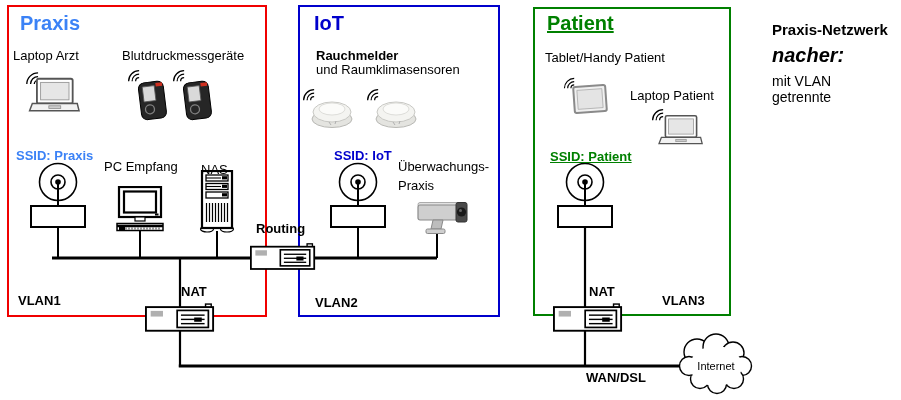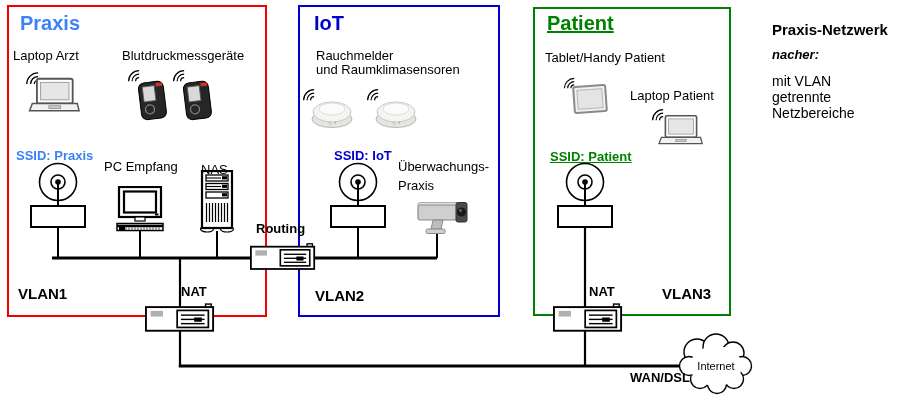--- a/index.html
+++ b/index.html
@@ -11,25 +11,25 @@
   .zone.praxis{border:2px solid #f00000;}
   .zone.iot{border:2px solid #0000cc;}
   .zone.patient{border:2px solid #008000;}
   #wires{position:absolute;left:0;top:0;z-index:2;}
   .lbl{position:absolute;z-index:4;font-size:13px;line-height:13px;white-space:nowrap;}
   .zone-title{font-size:20px;font-weight:bold;line-height:22px;}
   .t-red{color:#3b82f6;}
   .t-blue{color:#0000cc;}
   .t-green{color:#008000;text-decoration:underline;}
   .ssid{font-weight:bold;}
-  .vlan{font-size:15px;font-weight:bold;}
+  .vlan{font-size:13px;font-weight:bold;margin-top:7px;}
   .netlbl{font-weight:bold;}
   .note{position:absolute;left:772px;top:6px;width:126px;z-index:4;font-size:14px;line-height:16px;}
   .note .ttl{font-size:15px;font-weight:bold;margin:16px 0 9px 0;}
-  .note .sub{font-size:13px;font-weight:bold;font-style:italic;margin:0 0 10px 0;}
+  .note .sub{font-size:20px;font-weight:bold;font-style:italic;margin:0 0 10px 0;}
   .cloud-text{font-size:11px;fill:#000;font-family:"Liberation Sans",sans-serif;}
 </style>
 </head>
 <body>
 
 <div id="stage">
 
   <div class="zone praxis" style="left:7px;top:5px;width:260px;height:312px;"></div>
   <div class="zone iot" style="left:298px;top:5px;width:202px;height:312px;"></div>
   <div class="zone patient" style="left:533px;top:7px;width:198px;height:309px;"></div>
@@ -180,39 +180,38 @@
 
   <div class="lbl zone-title t-red" style="left:20px;top:12px;">Praxis</div>
   <div class="lbl" style="left:13px;top:49px;">Laptop Arzt</div>
   <div class="lbl" style="left:122px;top:49px;">Blutdruckmessgeräte</div>
   <div class="lbl ssid t-red" style="left:16px;top:149px;">SSID: Praxis</div>
   <div class="lbl" style="left:104px;top:160px;">PC Empfang</div>
   <div class="lbl" style="left:201px;top:163px;">NAS</div>
   <div class="lbl vlan" style="left:18px;top:287px;">VLAN1</div>
 
   <div class="lbl zone-title t-blue" style="left:314px;top:12px;">IoT</div>
-  <div class="lbl" style="left:316px;top:49px;">Rauchmelder</div>
+  <div class="lbl" style="left:316px;top:49px;font-weight:bold;">Rauchmelder</div>
   <div class="lbl" style="left:316px;top:63px;">und Raumklimasensoren</div>
   <div class="lbl ssid t-blue" style="left:334px;top:149px;">SSID: IoT</div>
   <div class="lbl" style="left:398px;top:160px;">Überwachungs-</div>
   <div class="lbl" style="left:398px;top:179px;">Praxis</div>
   <div class="lbl vlan" style="left:315px;top:289px;">VLAN2</div>
 
   <div class="lbl zone-title t-green" style="left:547px;top:12px;">Patient</div>
   <div class="lbl" style="left:545px;top:51px;">Tablet/Handy Patient</div>
   <div class="lbl" style="left:630px;top:89px;">Laptop Patient</div>
   <div class="lbl ssid t-green" style="left:550px;top:150px;">SSID: Patient</div>
   <div class="lbl vlan" style="left:662px;top:287px;">VLAN3</div>
 
   <div class="lbl netlbl" style="left:256px;top:222px;">Routing</div>
   <div class="lbl netlbl" style="left:181px;top:285px;">NAT</div>
   <div class="lbl netlbl" style="left:589px;top:285px;">NAT</div>
-  <div class="lbl netlbl" style="left:630px;top:371px;">WAN/DSL</div>
+  <div class="lbl netlbl" style="left:586px;top:371px;">WAN/DSL</div>
 
   <div class="note">
     <div class="ttl">Praxis-Netzwerk</div>
     <div class="sub">nacher:</div>
     <div>mit VLAN</div>
     <div>getrennte</div>
-    <div>Netzbereiche</div>
   </div>
 
 </div>
 
 </body></html>

